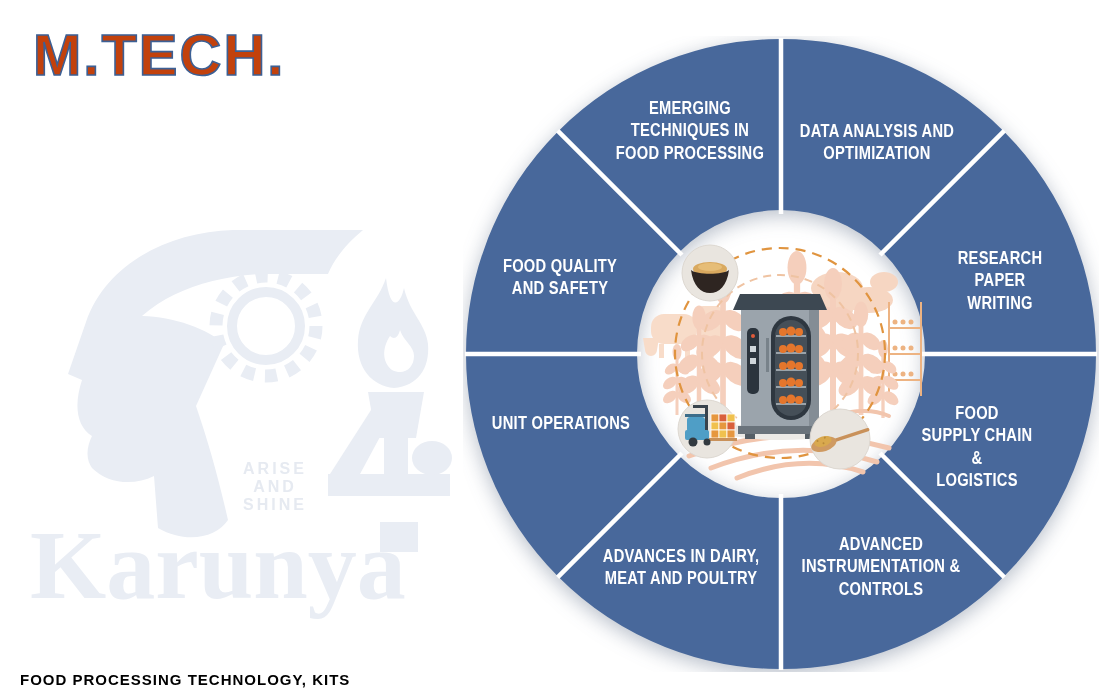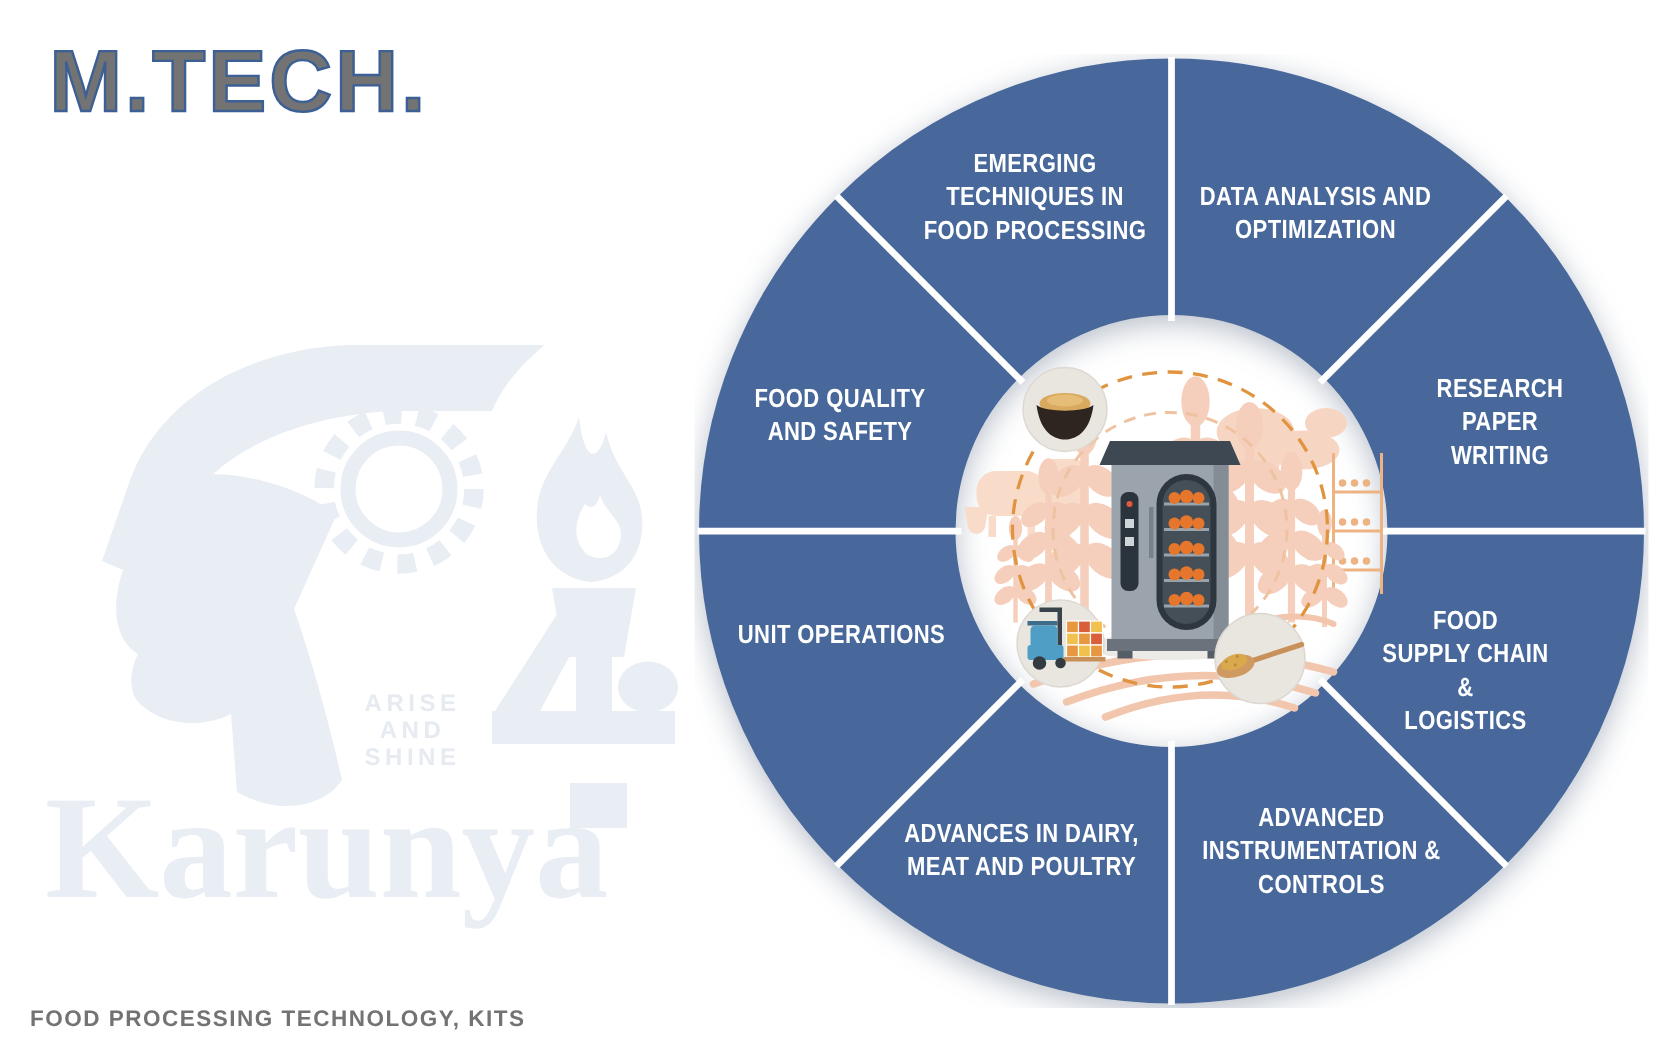--- a/index.html
+++ b/index.html
@@ -4,32 +4,32 @@
 <style>
   html,body { margin:0; padding:0; background:#ffffff; }
   .stage {
     position:relative; width:1112px; height:699px; overflow:hidden;
     background:#ffffff; font-family:"Liberation Sans", sans-serif;
   }
   
   .degree {
     position:absolute; left:33px; top:26px;
     font-size:58px; font-weight:bold; line-height:1;
-    letter-spacing:2px; color:#737373;
+    letter-spacing:2px; color:#c2410c;
     -webkit-text-stroke:1.6px #3c6095;
   }
   .program {
     position:absolute; left:34px; top:88px;
     font-size:36px; font-weight:bold; line-height:1.12;
     letter-spacing:2px; color:#3c6095; white-space:pre-line;
   }
   
   .footer-caption {
     position:absolute; left:20px; top:671px;
-    font-size:15px; font-weight:bold; letter-spacing:1px; color:#737373;
+    font-size:15px; font-weight:bold; letter-spacing:1px; color:#000000;
   }
   
   .wheel-svg { position:absolute; left:463px; top:36px; }
   .seg-label {
     position:absolute; color:#ffffff; font-weight:bold;
     font-size:17.5px; line-height:1.28; letter-spacing:0.3px;
     text-align:center; white-space:pre-line;
     transform:translate(-50%,-50%) scaleX(0.84);
   }
   

